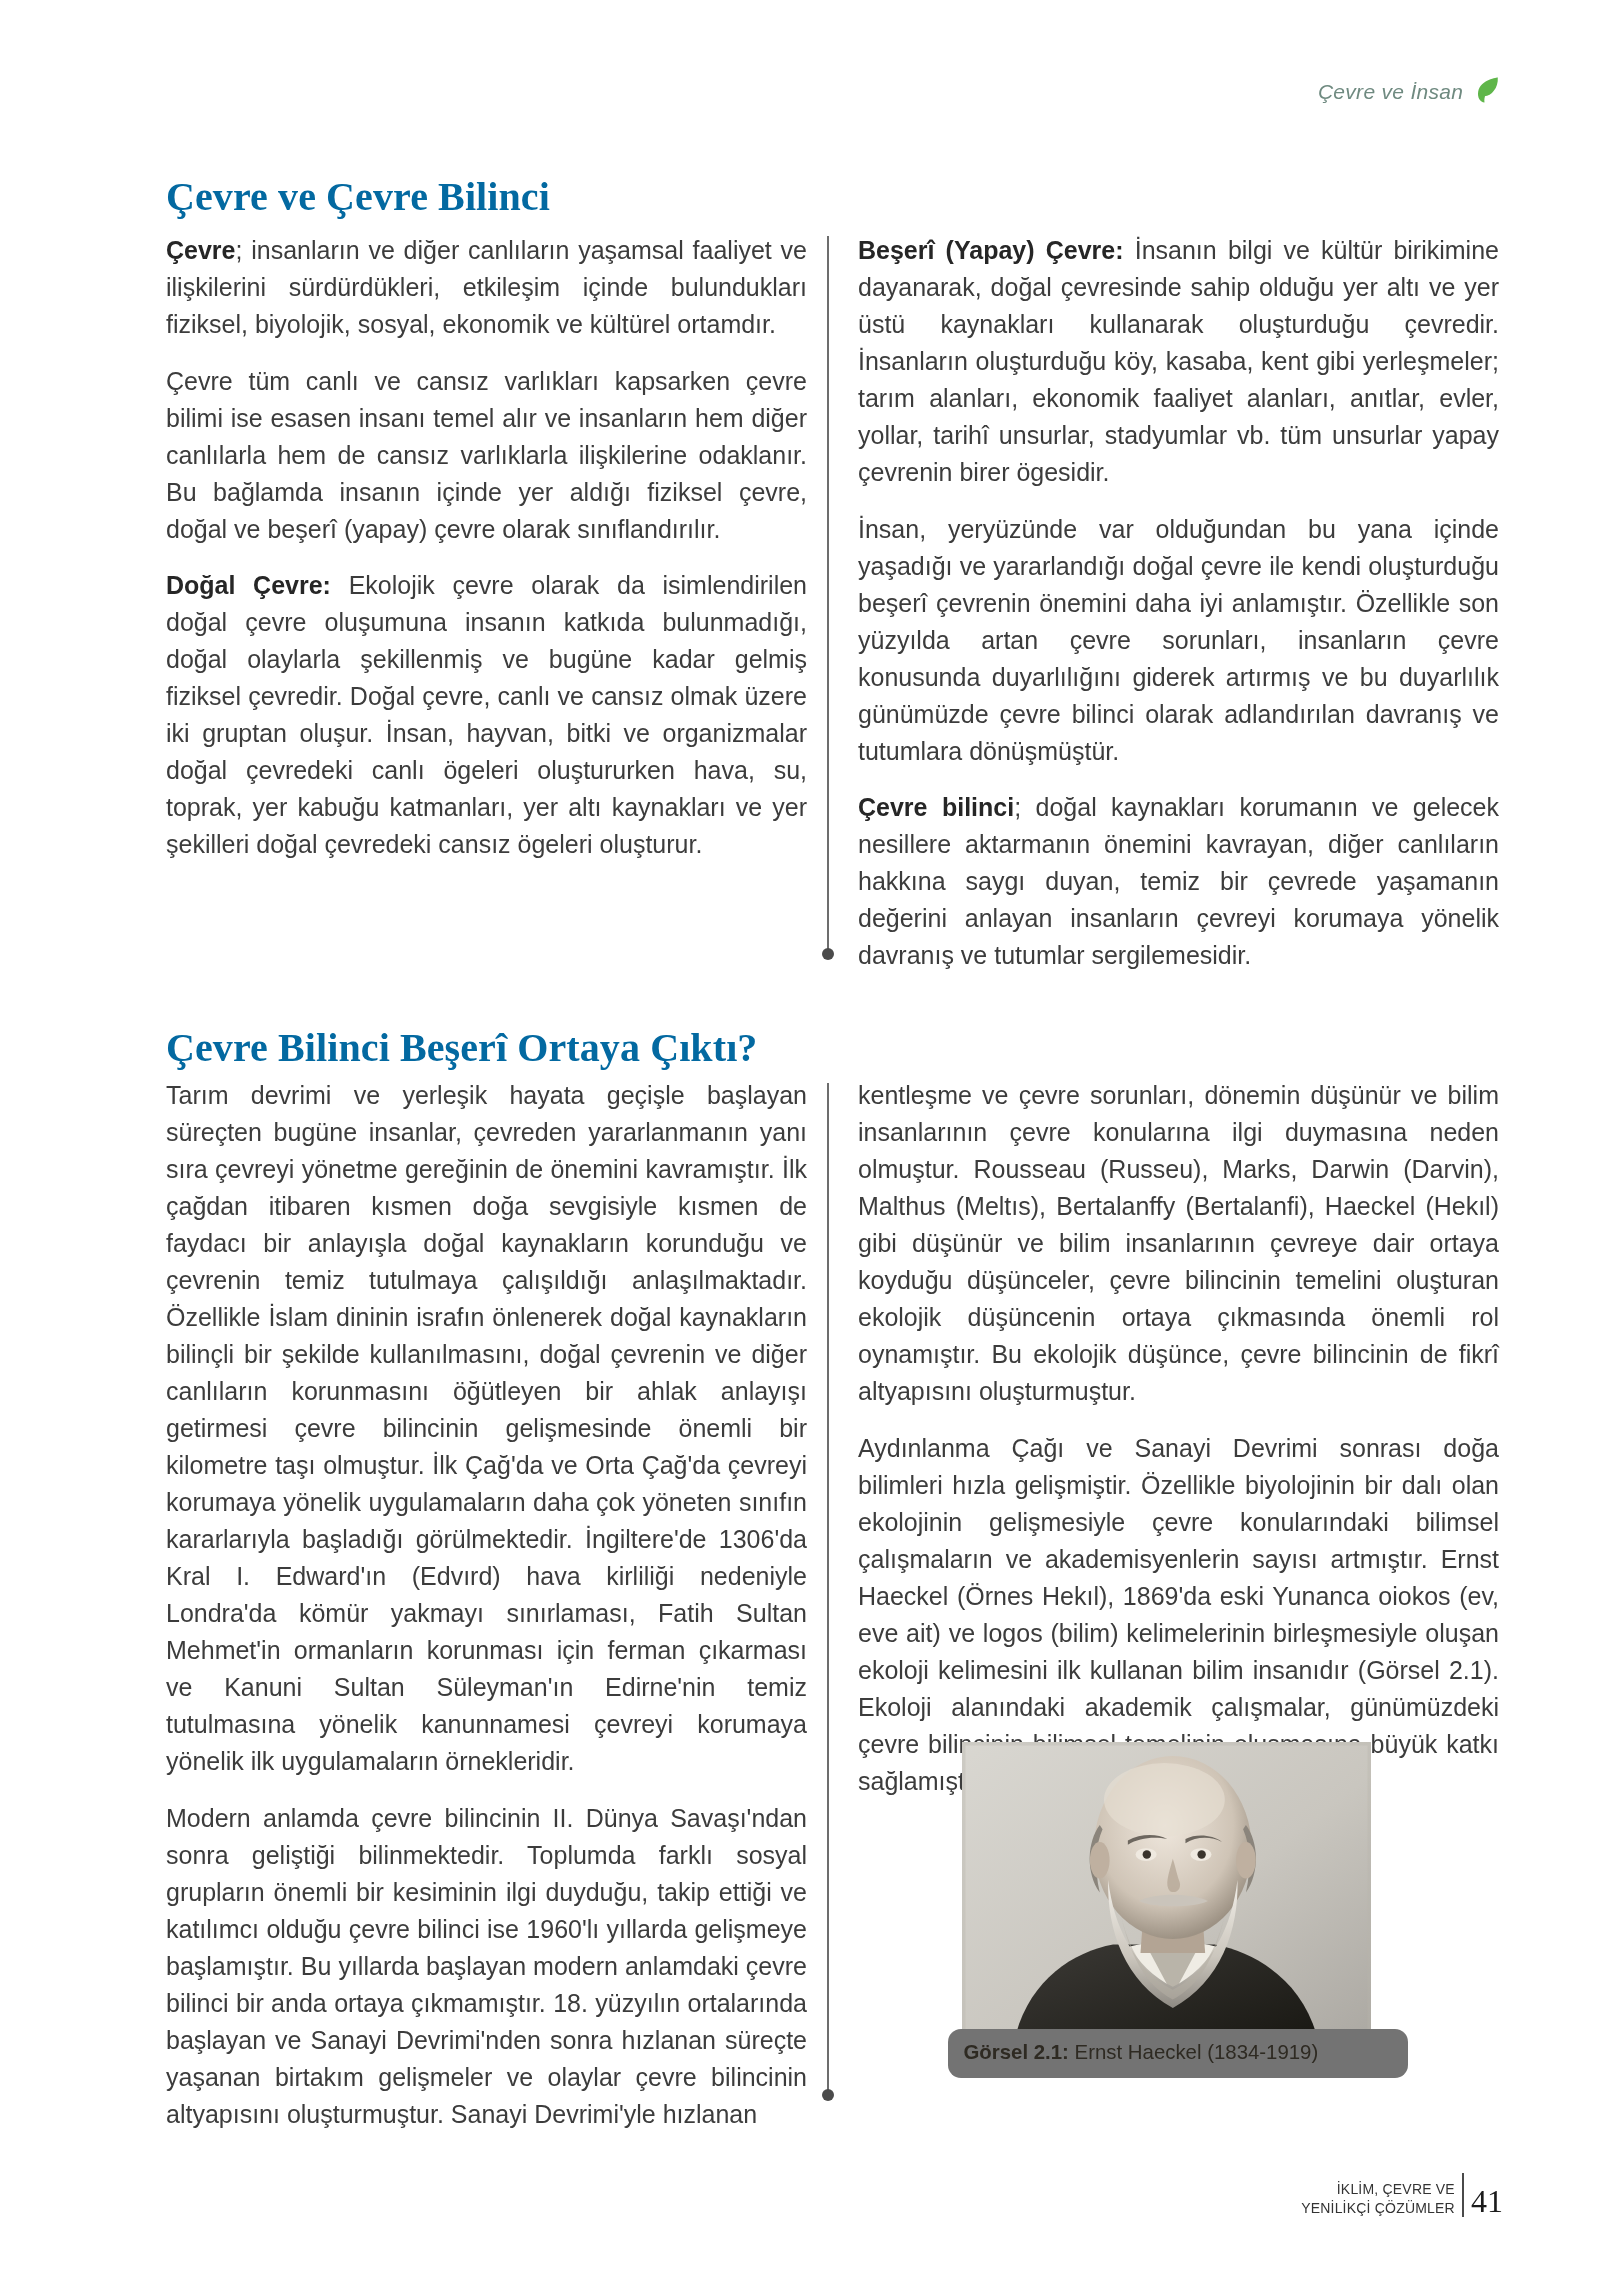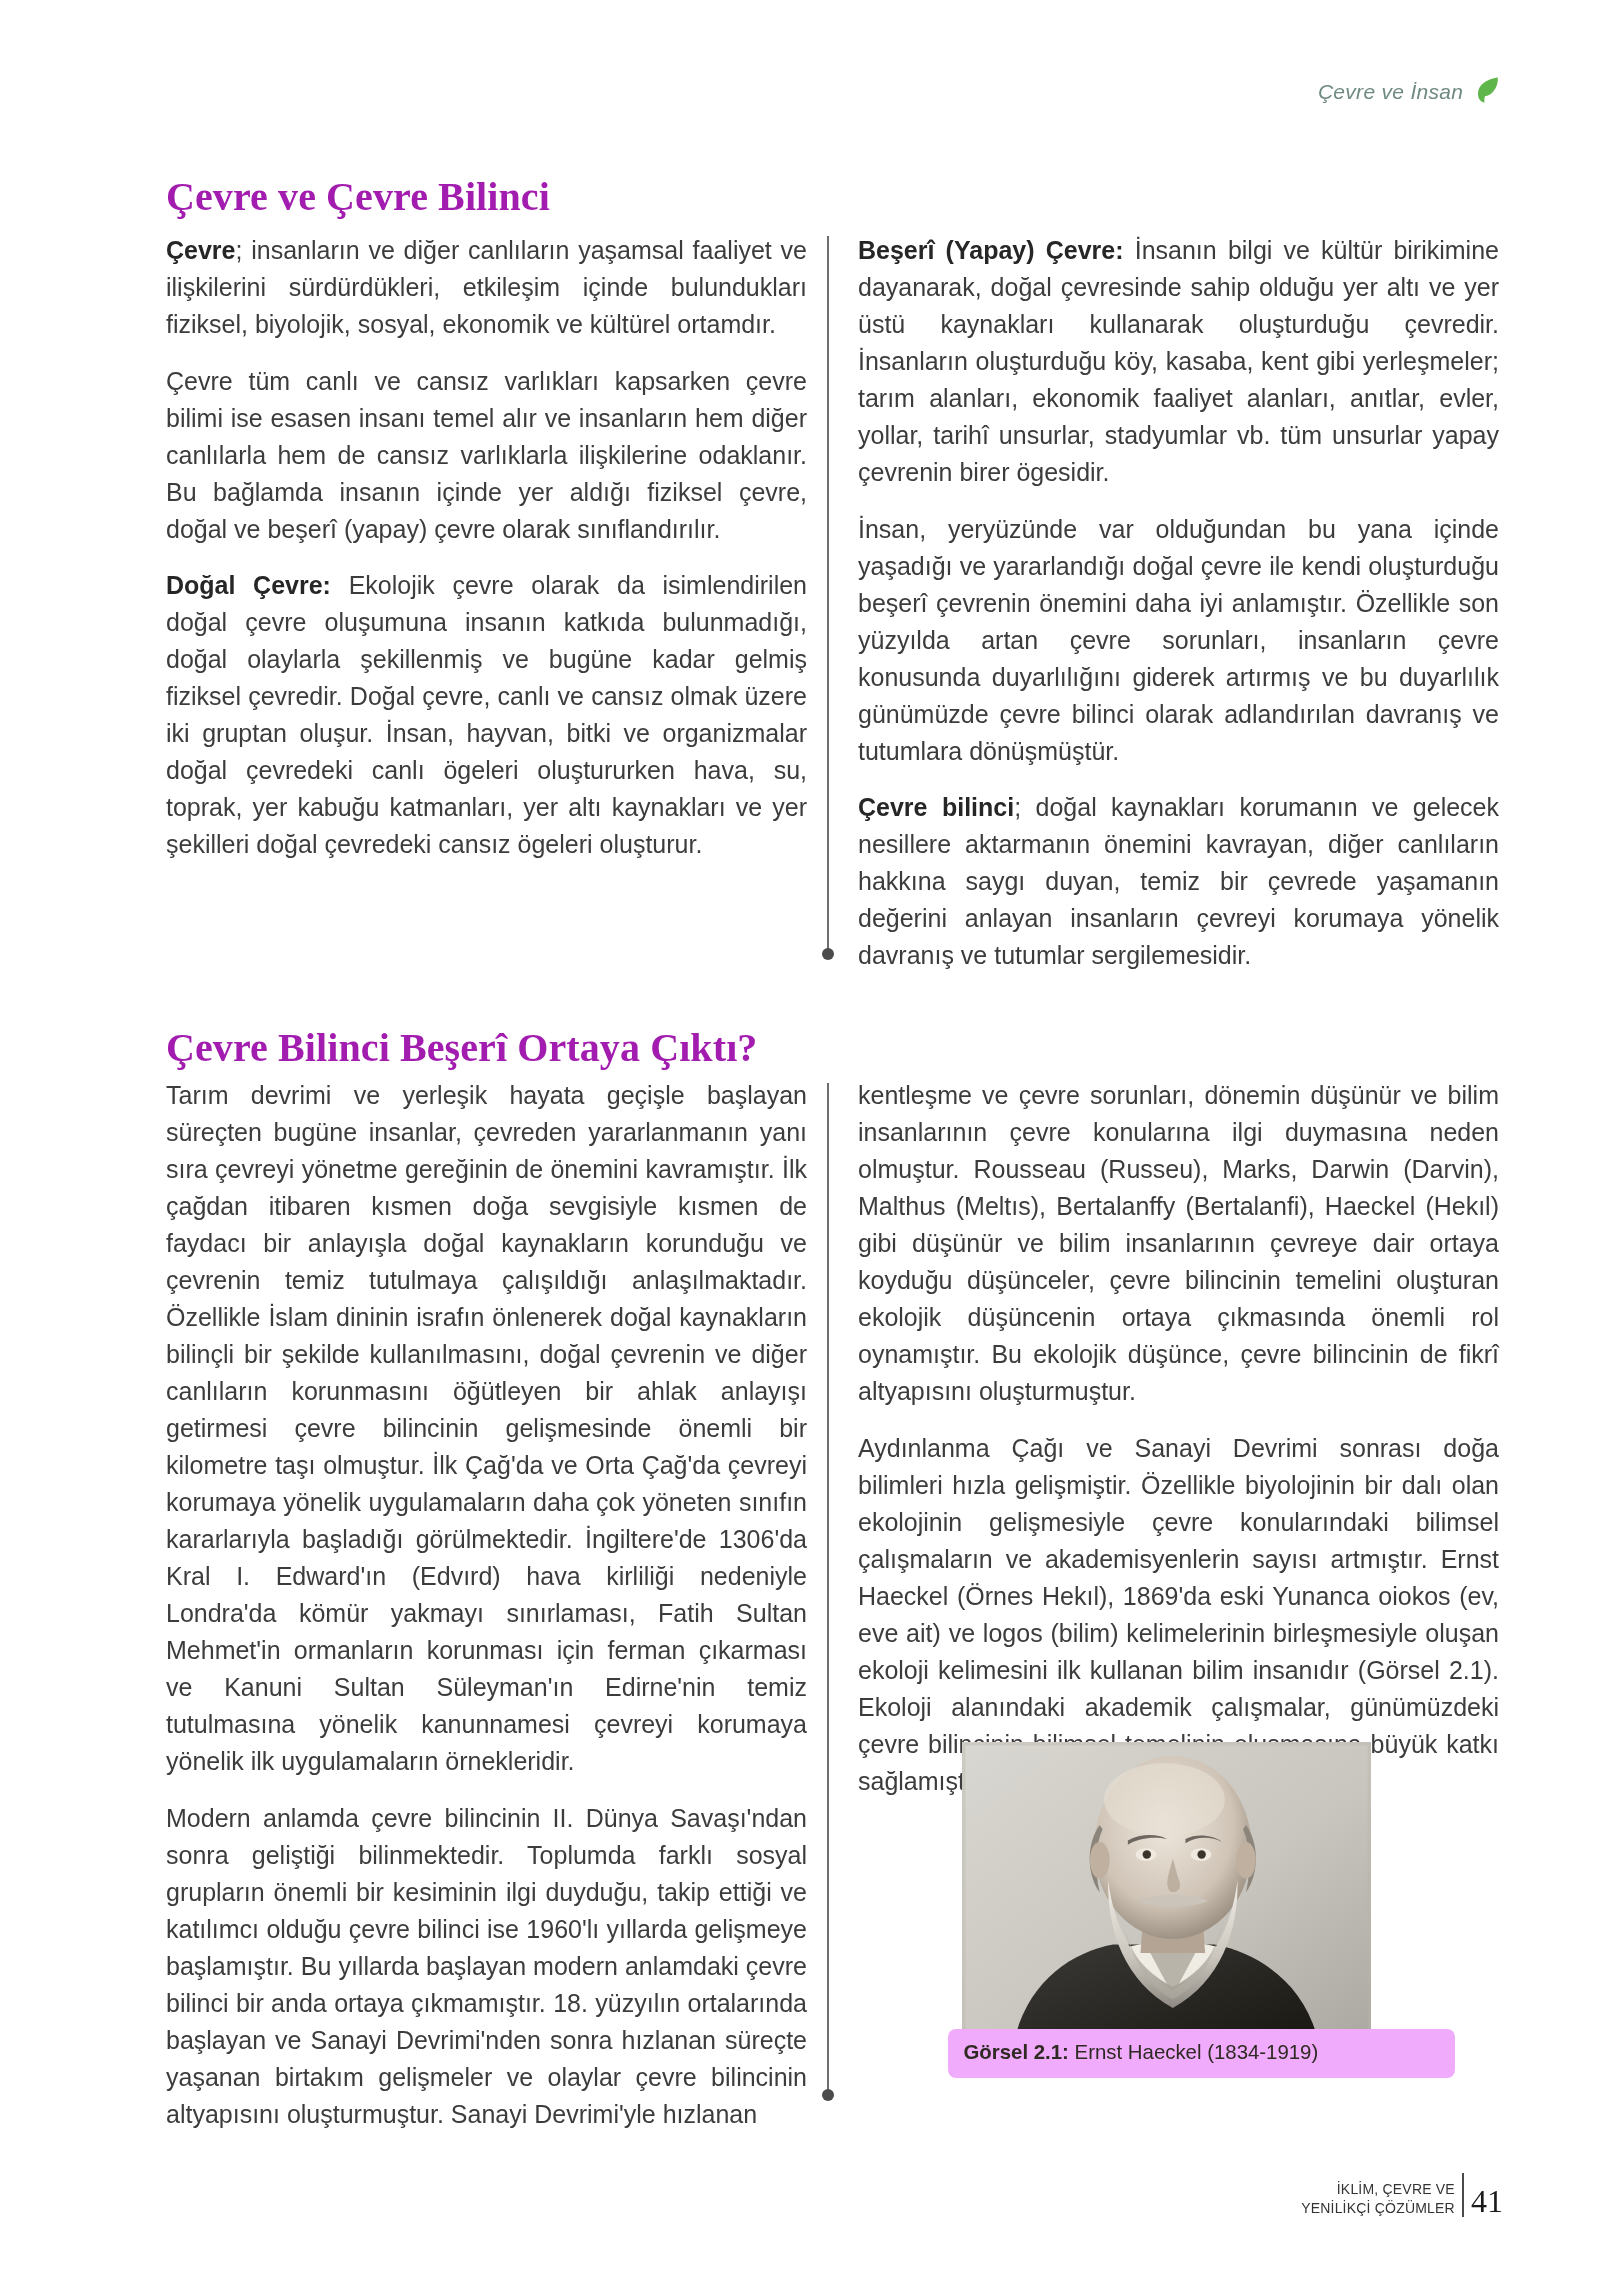--- a/index.html
+++ b/index.html
@@ -31,21 +31,21 @@
     color:#6f8a80;
     white-space:nowrap;
   }
   .leaf-icon { width:24px; height:28px; display:block; }
 
   
   .h1 {
     position:absolute;
     font-family:"Liberation Serif", serif;
     font-weight:700;
-    color:#a21caf;
+    color:#0369a1;
     font-size:40px;
     letter-spacing:0.1px;
     white-space:nowrap;
   }
   #h1-a { left:166px; top:146px; }
   #h1-b { left:166px; top:997px; }
 
   
   .col {
     position:absolute;
@@ -94,24 +94,24 @@
   .figure-frame {
     width:409px; height:318px;
     background:#e9e8e4;
     position:relative;
     overflow:hidden;
   }
   .portrait { display:block; width:100%; height:100%; }
   .caption {
     position:absolute;
     left:948px; top:2029px;
-    width:507px;
+    width:460px;
     box-sizing:border-box;
-    background:#f0abfc;
-    border-radius:8px;
+    background:#737373;
+    border-radius:13px;
     padding:11.2px 15.5px 12.7px 15.5px;
     font-size:20.4px;
     line-height:25px;
     color:#2e2a22;
     white-space:nowrap;
   }
   .caption b { font-weight:700; }
 
   
   .footer {

